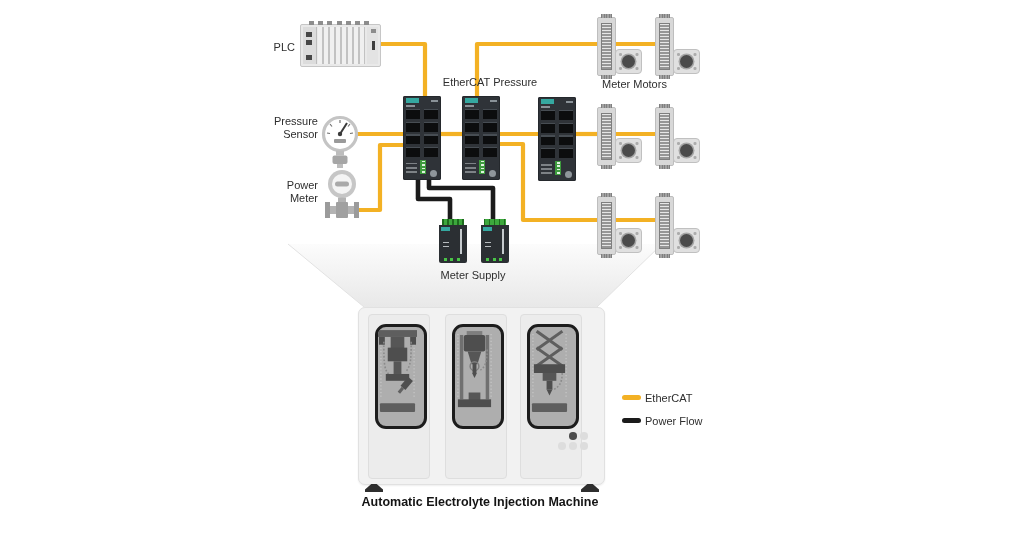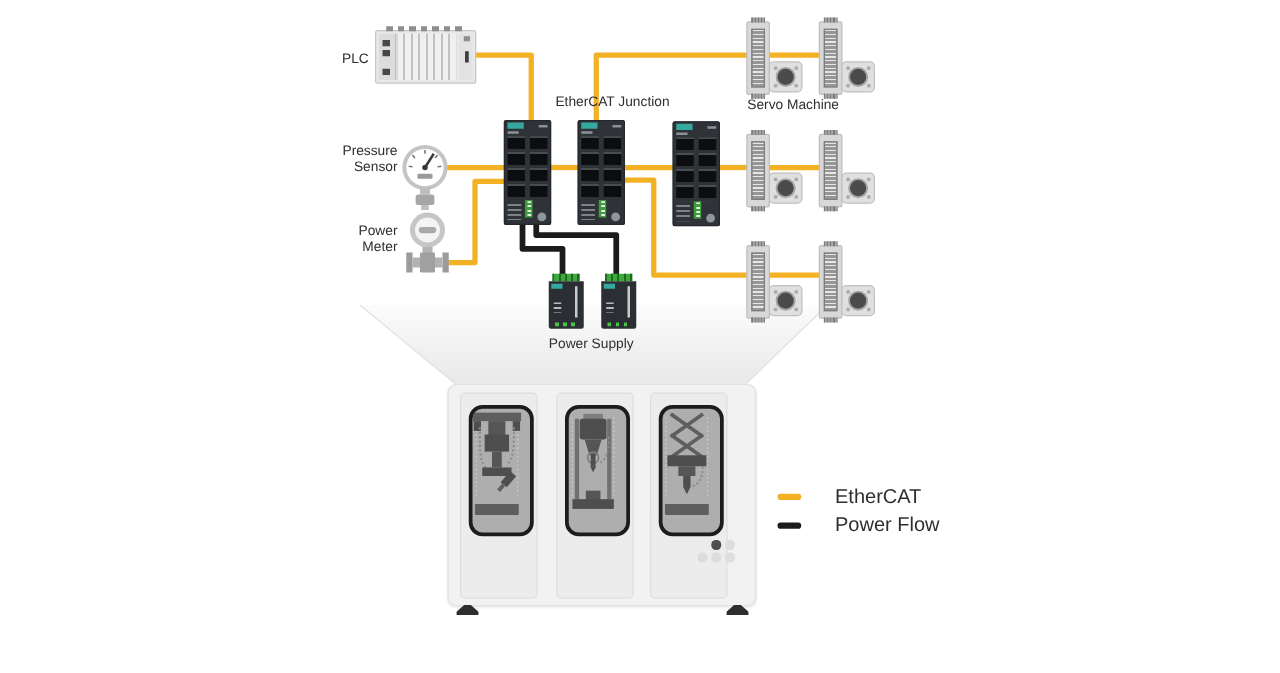--- a/index.html
+++ b/index.html
@@ -80,21 +80,21 @@
   .win svg{position:absolute;left:0;top:0;}
   .mdot{position:absolute;width:7.5px;height:7.5px;border-radius:50%;z-index:2;}
   .mdot.dark{background:#4E4E4E;} .mdot.light{background:#DDDDDD;}
   .foot{position:absolute;width:18px;height:8px;background:#2E2E2E;
       clip-path:polygon(35% 0,65% 0,100% 70%,100% 100%,0 100%,0 70%);z-index:2;}
 
   
   .legend{position:absolute;left:622px;top:391px;z-index:3;}
   .legend-row{display:flex;align-items:center;height:13px;margin-bottom:10px;}
   .swatch{display:inline-block;width:19px;height:4.5px;border-radius:2.5px;flex:none;}
-  .legend-label{margin-left:27px;font-size:16px;color:#2e2e2e;}
+  .legend-label{margin-left:4px;font-size:11px;color:#2e2e2e;}
 
   .machine-lbl{position:absolute;left:328px;top:495px;width:304px;text-align:center;font-size:12.5px;
       font-weight:bold;color:#141414;z-index:3;}
 </style>
 </head>
 <body>
 
 <div id="stage">
 
   <svg class="wires" width="1024" height="538">
@@ -232,23 +232,24 @@
     <i class="mdot light" style="left:221px;top:134px"></i>
     <i class="foot" style="left:6px;top:176px"></i>
     <i class="foot" style="left:222px;top:176px"></i>
   </div>
 
   <div class="lbl right" style="left:253px;top:41px;width:42px">PLC</div>
   <div class="lbl right" style="left:248px;top:115px;width:70px">Pressure
 Sensor</div>
   <div class="lbl right" style="left:252px;top:179px;width:66px">Power
 Meter</div>
-  <div class="lbl center" style="left:420px;top:76px;width:140px">EtherCAT Junction</div>
-  <div class="lbl center" style="left:572px;top:78px;width:125px">Servo Machine</div>
-  <div class="lbl center" style="left:412px;top:269px;width:122px">Power Supply</div>
+  <div class="lbl center" style="left:420px;top:76px;width:140px">EtherCAT Pressure</div>
+  <div class="lbl center" style="left:572px;top:78px;width:125px">Meter Motors</div>
+  <div class="lbl center" style="left:412px;top:269px;width:122px">Meter Supply</div>
+  <div class="machine-lbl">Automatic Electrolyte Injection Machine</div>
 
   <div class="legend">
     <div class="legend-row">
       <span class="swatch" style="background: rgb(243, 177, 36);"></span>
       <span class="legend-label">EtherCAT</span>
     </div>
     <div class="legend-row">
       <span class="swatch" style="background: rgb(27, 27, 27);"></span>
       <span class="legend-label">Power Flow</span>
     </div>

